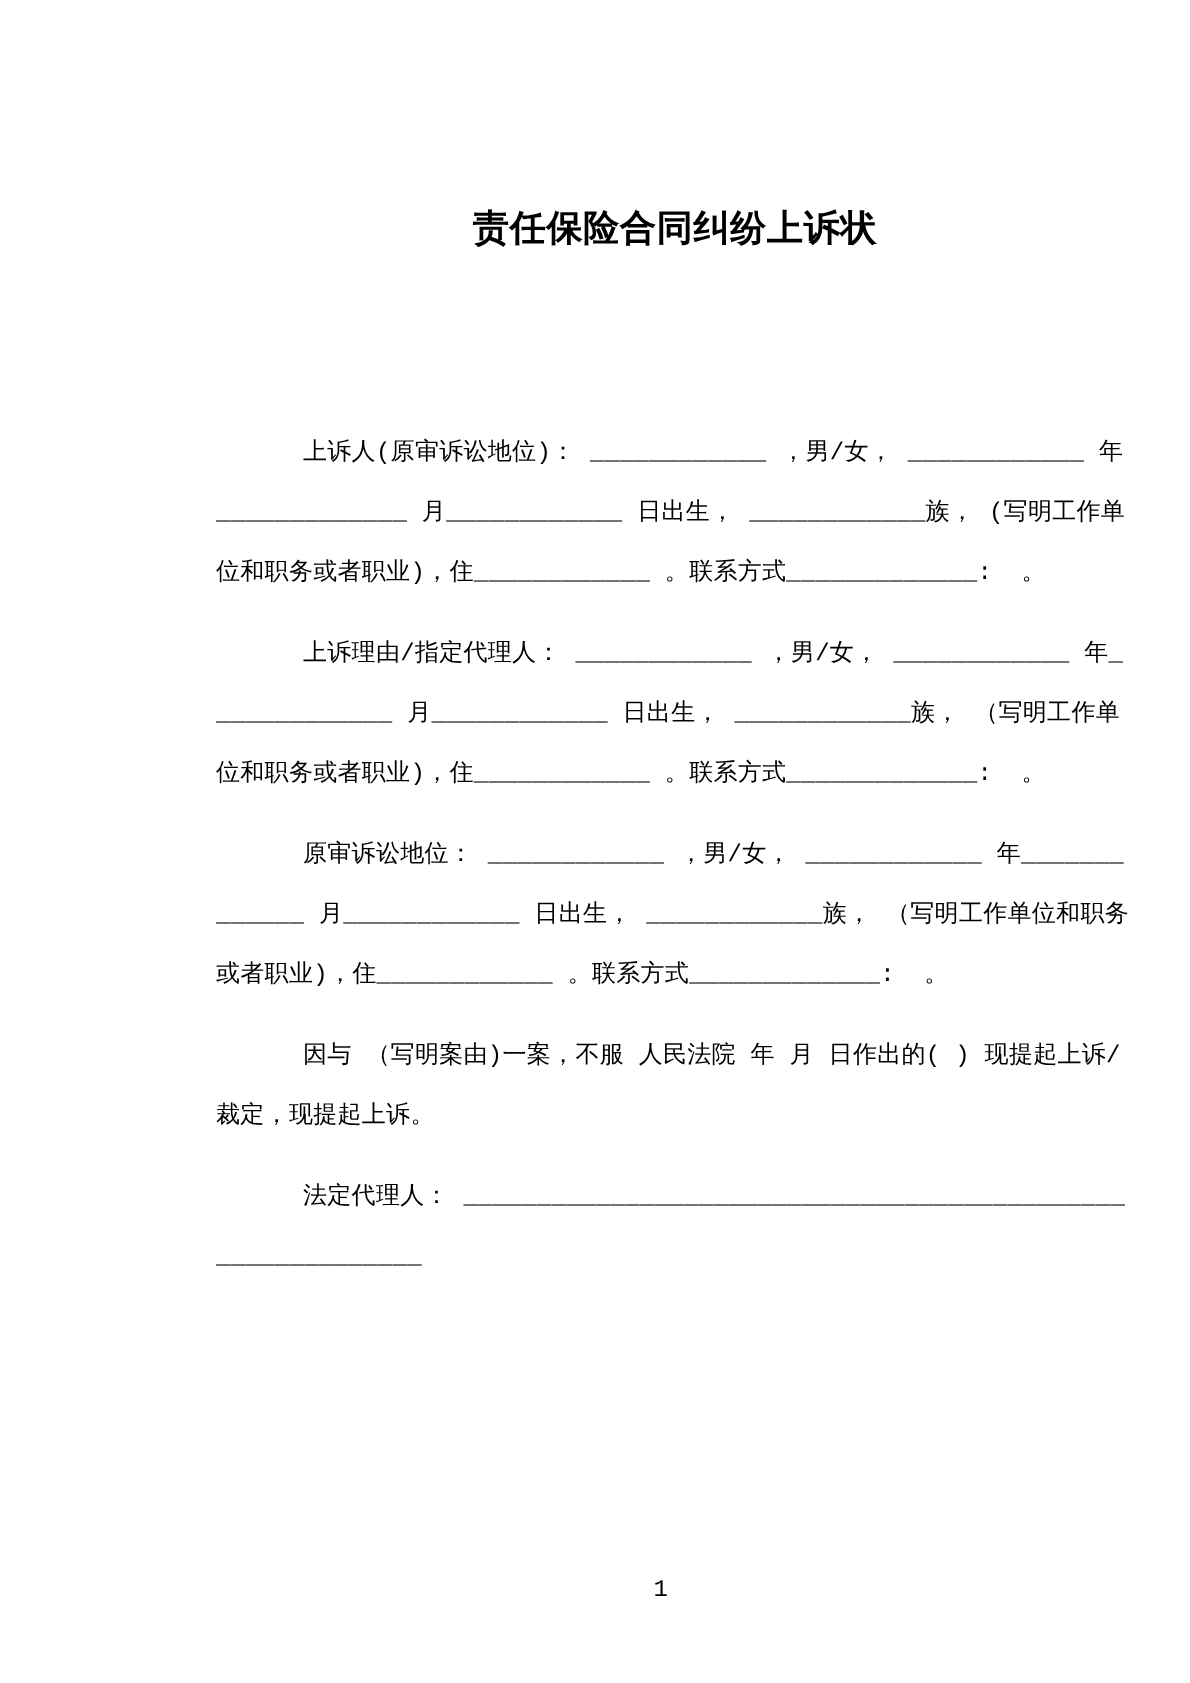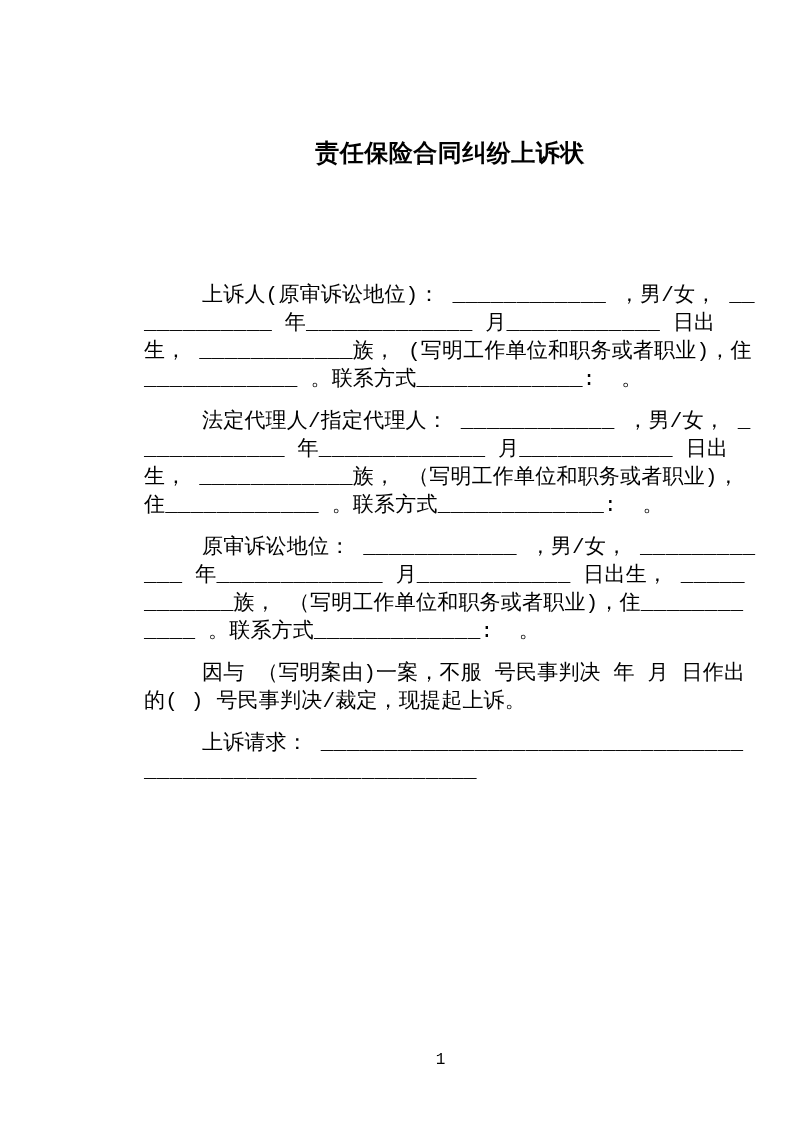--- a/index.html
+++ b/index.html
@@ -30,22 +30,22 @@
     font-size: 24px;
     line-height: 30px;
     font-weight: bold;
     letter-spacing: 0.5px;
   }
   .body-text {
     padding-top: 112px;
   }
   .body-text p {
     margin: 0 0 14px 0;
-    font-size: 21px;
-    line-height: 28px;
+    font-size: 16px;
+    line-height: 40px;
     text-indent: 58px;
     white-space: pre-wrap;
     word-break: break-all;
     letter-spacing: 0.2px;
   }
   .page-number {
     position: absolute;
     top: 1050px;
     left: 0;
     width: 793px;
@@ -55,20 +55,20 @@
   }
 </style>
 </head>
 <body>
 
 <div class="page">
   <div class="content">
     <h1 class="title">责任保险合同纠纷上诉状</h1>
     <div class="body-text">
       <p>上诉人(原审诉讼地位)： ____________ ，男/女， ____________ 年_____________ 月____________ 日出生， ____________族， (写明工作单位和职务或者职业)，住____________ 。联系方式_____________:  。</p>
-      <p>法定代理人/指定代理人： ____________ ，男/女， ____________ 年_____________ 月____________ 日出生， ____________族， （写明工作单位和职务或者职业)，住____________ 。联系方式_____________:  。</p>
+      <p>上诉理由/指定代理人： ____________ ，男/女， ____________ 年_____________ 月____________ 日出生， ____________族， （写明工作单位和职务或者职业)，住____________ 。联系方式_____________:  。</p>
       <p>原审诉讼地位： ____________ ，男/女， ____________ 年_____________ 月____________ 日出生， ____________族， （写明工作单位和职务或者职业)，住____________ 。联系方式_____________:  。</p>
-      <p>因与 （写明案由)一案，不服 号民事判决 年 月 日作出的( ) 号民事判决/裁定，现提起上诉。</p>
-      <p>上诉请求： ___________________________________________________________</p>
+      <p>因与 （写明案由)一案，不服 人民法院 年 月 日作出的( ) 现提起上诉/裁定，现提起上诉。</p>
+      <p>法定代理人： ___________________________________________________________</p>
     </div>
   </div>
   <div class="page-number">1</div>
 </div>
 
 </body></html>

